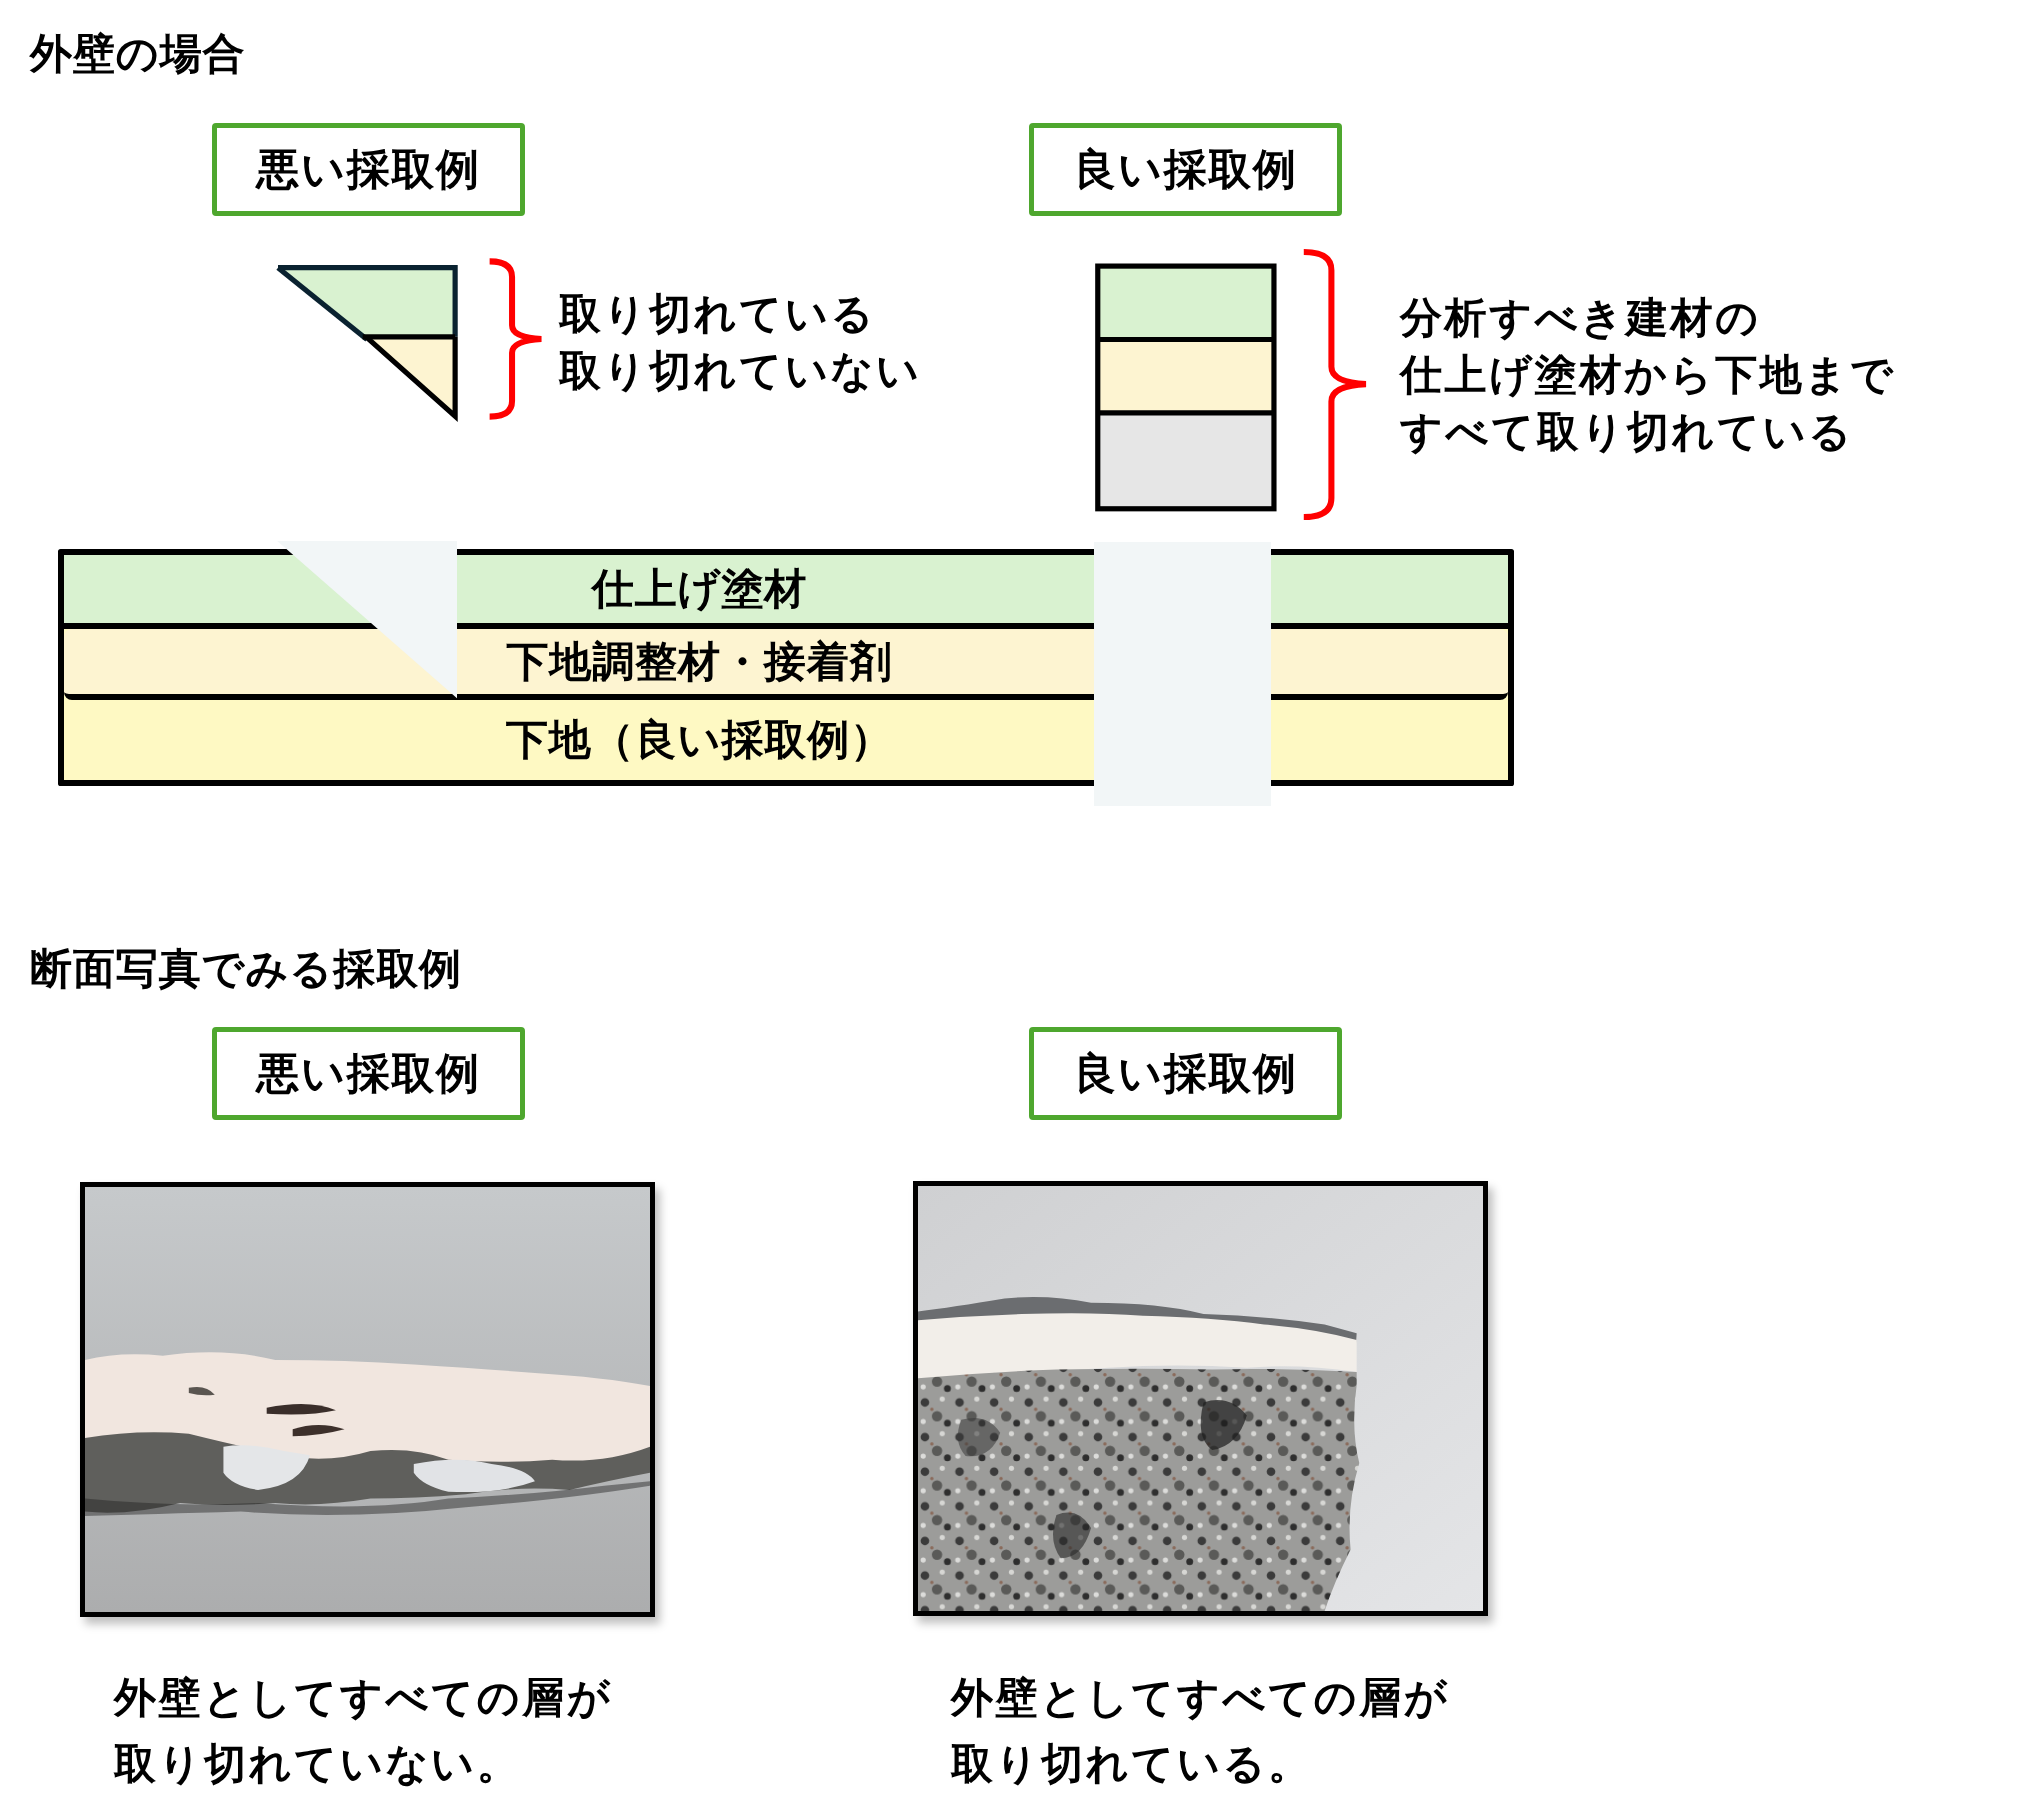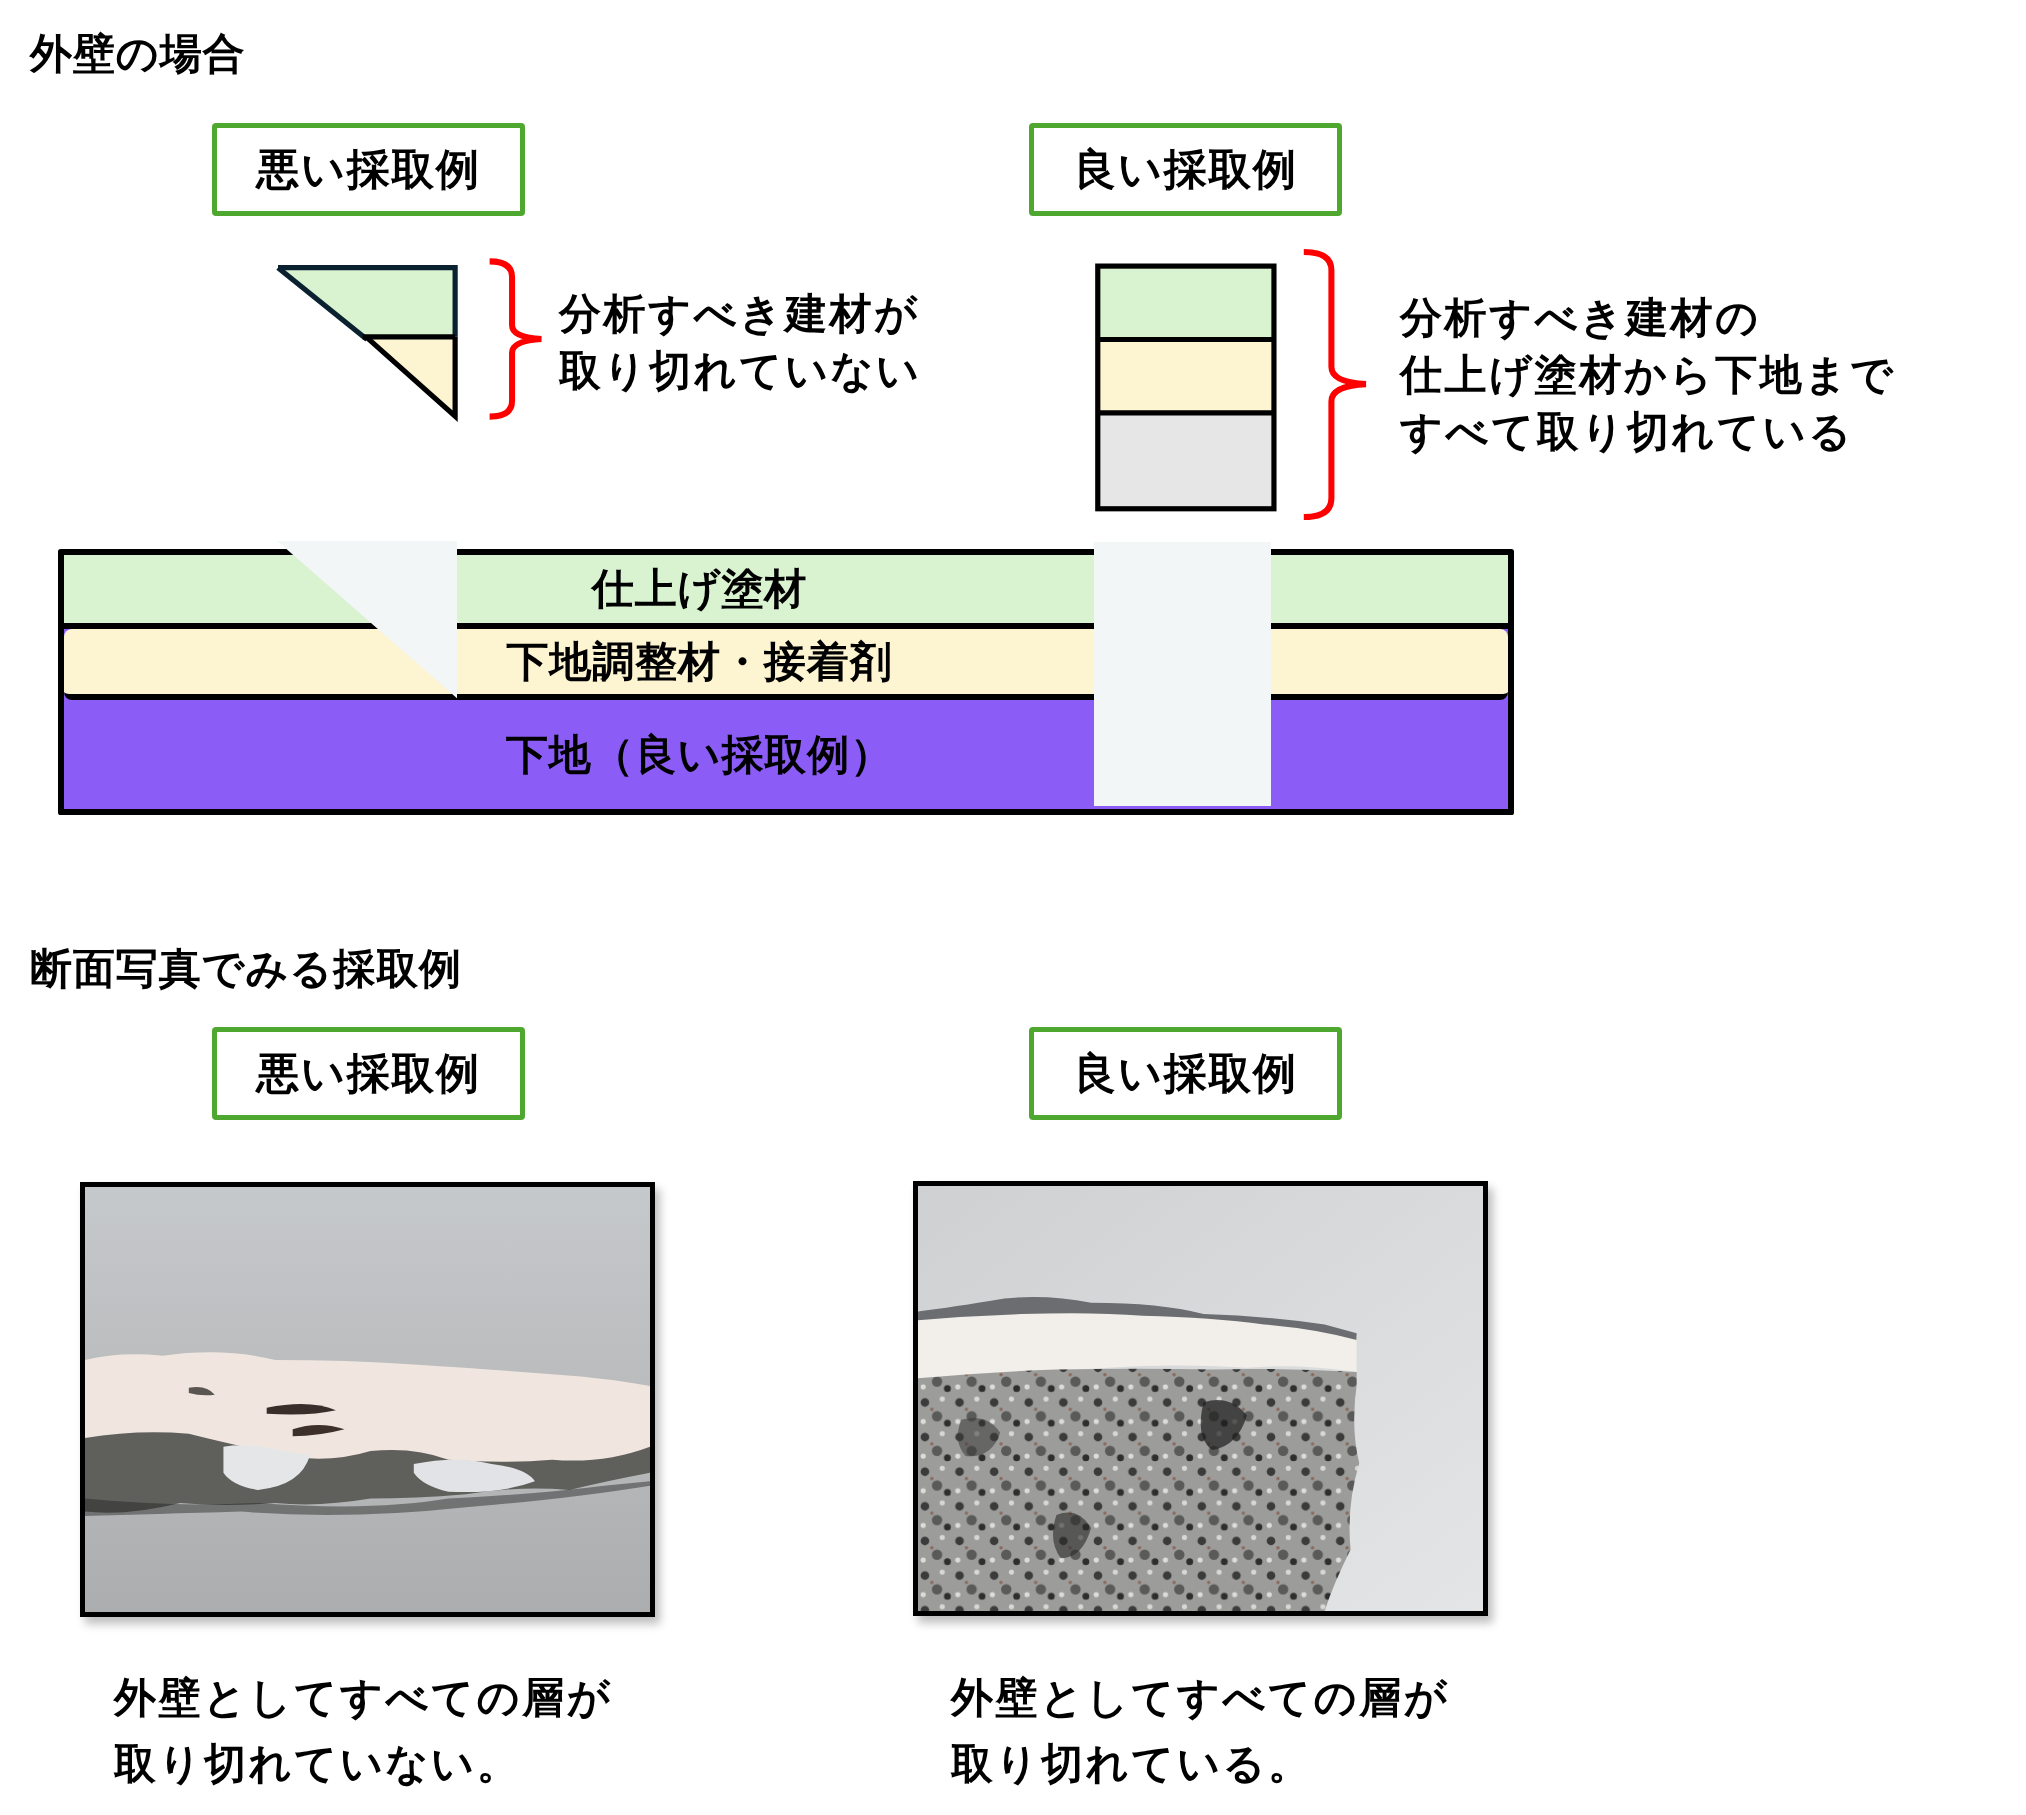--- a/index.html
+++ b/index.html
@@ -45,21 +45,21 @@
   <line x1="322" y1="309" x2="425" y2="392" stroke="#0a2230" stroke-width="6"></line>
   <line x1="420" y1="389" x2="527" y2="389" stroke="#000" stroke-width="6"></line>
   <polyline points="424,389 527,481 527,389" fill="none" stroke="#000" stroke-width="6"></polyline>
 </svg>
 
 <svg class="abs" style="left:481px; top:256px;" width="69" height="166" viewBox="0 0 80 192">
   <path d="M10,6 Q36,6 36,24 L36,80 Q36,94 70,96 Q36,98 36,112 L36,168 Q36,186 10,186" fill="none" stroke="#ff0000" stroke-width="7"></path>
 </svg>
 
 <div class="abs annot" style="left:559px; top:285px;">
-  <div>分析すべき建材が</div>
+  <div>取り切れている</div>
   <div>取り切れていない</div>
 </div>
 
 <svg class="abs" style="left:1090px; top:259px;" width="190" height="256" viewBox="1260 300 220 296">
   <rect x="1269" y="308" width="204" height="85" fill="#d9f2d0"></rect>
   <rect x="1269" y="393" width="204" height="85" fill="#fdf4d1"></rect>
   <rect x="1269" y="478" width="204" height="111" fill="#e6e6e6"></rect>
   <rect x="1269" y="308" width="204" height="281" fill="none" stroke="#000" stroke-width="6"></rect>
   <line x1="1269" y1="393" x2="1473" y2="393" stroke="#000" stroke-width="6"></line>
   <line x1="1269" y1="478" x2="1473" y2="478" stroke="#000" stroke-width="6"></line>
@@ -68,21 +68,21 @@
 <svg class="abs" style="left:1295px; top:246px;" width="78" height="278" viewBox="0 0 90 322">
   <path d="M10,7 Q42,7 42,28 L42,140 Q42,158 82,160 Q42,162 42,180 L42,292 Q42,314 10,314" fill="none" stroke="#ff0000" stroke-width="7"></path>
 </svg>
 
 <div class="abs annot" style="left:1400px; top:289px;">
   <div>分析すべき建材の</div>
   <div>仕上げ塗材から下地まで</div>
   <div>すべて取り切れている</div>
 </div>
 
-<div class="abs" style="left:58px; top:549px; width:1456px; height:266px; box-sizing:border-box; border:6px solid #000; border-radius:2.6px; background:#8b5cf6;">
+<div class="abs" style="left:58px; top:549px; width:1456px; height:237px; box-sizing:border-box; border:6px solid #000; border-radius:2.6px; background:#fef9c3;">
   <div style="position:absolute; left:0; top:0; right:0; height:68px; background:#d9f2d0; border-bottom:6px solid #000; display:flex; align-items:center; justify-content:center;">
     <span class="layer-text" style="margin-left:-173px;">仕上げ塗材</span>
   </div>
   <div style="position:absolute; left:0; top:74px; right:0; height:65px; background:#fdf4d1; border-bottom:6px solid #000; display:flex; align-items:center; justify-content:center;border-radius:8px;">
     <span class="layer-text" style="margin-left:-173px;">下地調整材・接着剤</span>
   </div>
   <div style="position:absolute; left:0; top:145px; right:0; bottom:0; display:flex; align-items:center; justify-content:center;">
     <span class="layer-text" style="margin-left:-173px;">下地（良い採取例）</span>
   </div>
 </div>

